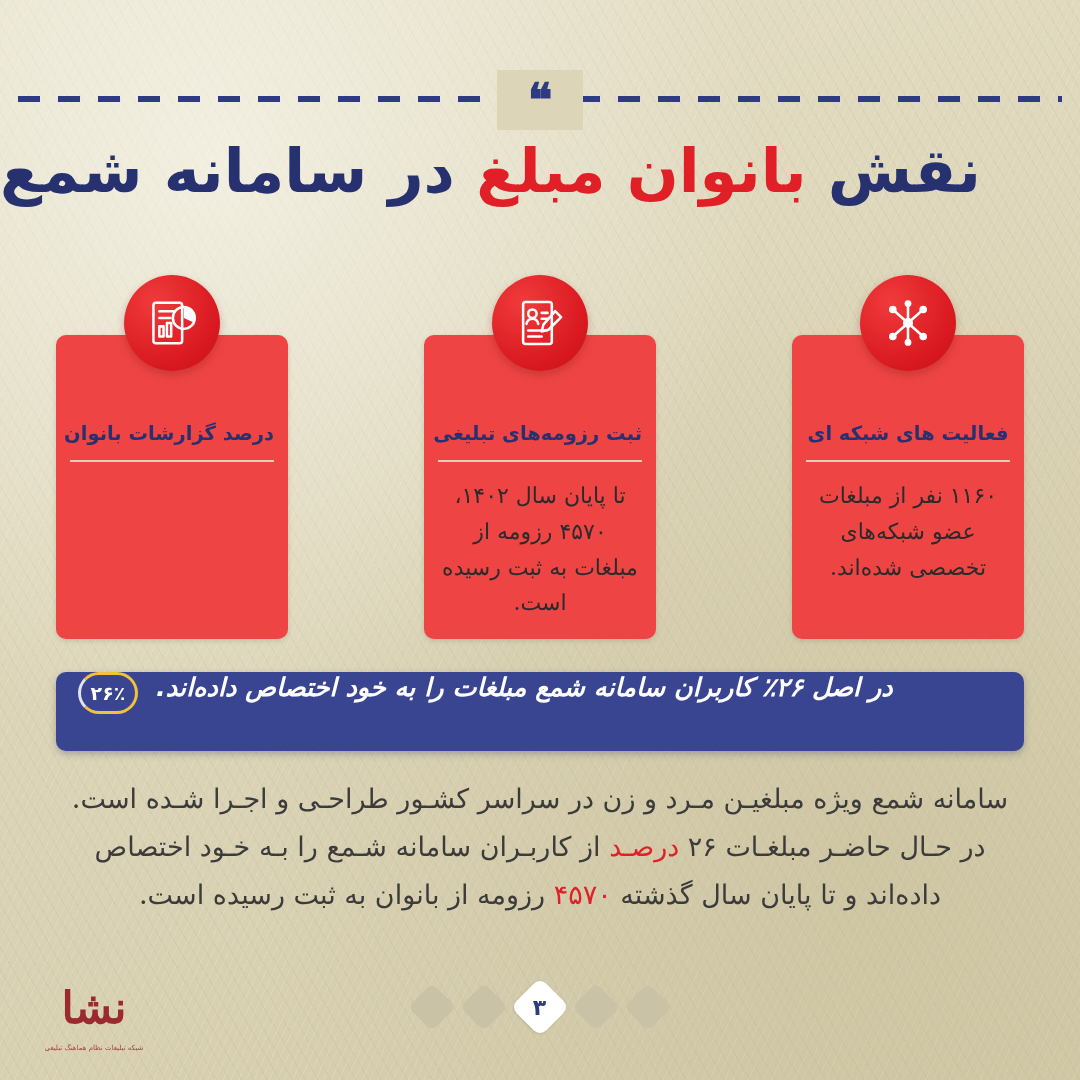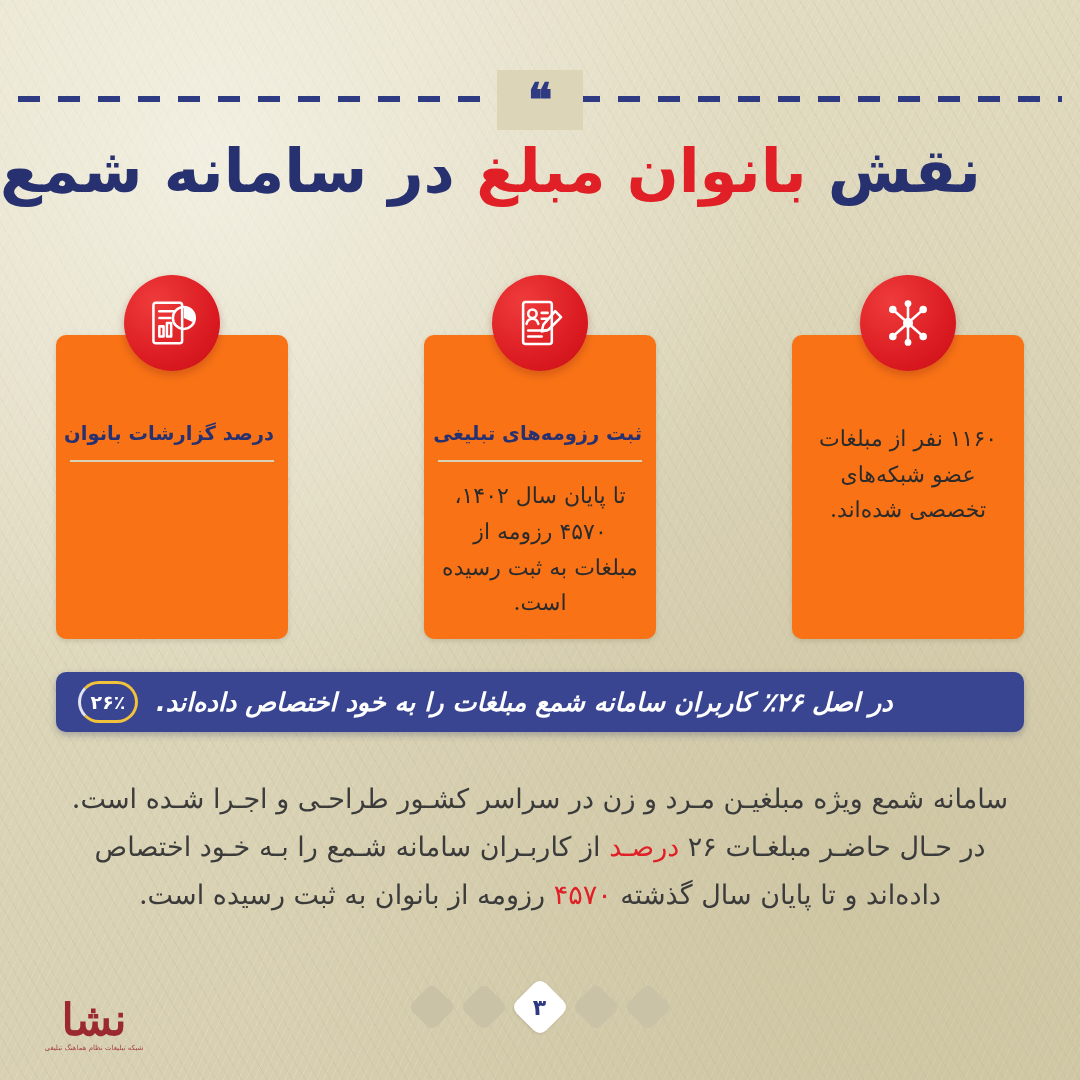--- a/index.html
+++ b/index.html
@@ -60,21 +60,21 @@
     position: absolute;
     top: 335px; left: 56px; right: 56px;
     display: flex;
     flex-direction: row-reverse;
     justify-content: space-between;
     gap: 14px;
   }
   .card {
     position: relative;
     width: 232px;
-    background: #f97316;
+    background: #ef4444;
     border-radius: 10px;
     box-shadow: 0 2px 5px rgba(90,80,50,0.18);
     padding: 86px 14px 18px 14px;
     min-height: 300px;
     text-align: center;
   }
   .card .icon-circle {
     position: absolute;
     top: -60px; left: 50%;
     transform: translateX(-50%);
@@ -101,27 +101,26 @@
     font-size: 22px;
     line-height: 1.62;
     direction: rtl;
     font-family: "DejaVu Serif", serif;
   }
 
   
   .banner {
     position: absolute;
     top: 672px; left: 56px; right: 56px;
-    height: 60px;
+    height: 79px;
     background: #3a4592;
     border-radius: 10px;
     box-shadow: 0 3px 7px rgba(40,45,100,0.3);
     display: flex;
     flex-direction: row-reverse;
-    align-items: center;
     padding: 0 22px;
     gap: 18px;
   }
   .banner-pill {
     flex: 0 0 auto;
     width: 60px; height: 42px;
     border-radius: 21px;
     border: 3px solid #f2c23a;
     border-left-color: rgba(255,255,255,0.85);
     display: flex; align-items: center; justify-content: center;
@@ -187,21 +186,21 @@
     width: 104px; text-align: center;
     color: #9a2a2f;
   }
   .brand .mark {
     font-family: "DejaVu Serif", serif;
     font-size: 44px;
     line-height: 1;
     font-weight: bold;
   }
   .brand .sub {
-    margin-top: 2px;
+    margin-top: 14px;
     font-size: 7px;
     letter-spacing: 0.3px;
     direction: rtl;
     opacity: 0.85;
   }
 </style>
 </head>
 <body>
 
 <div class="top-rule"></div>
@@ -259,20 +258,21 @@
         <line x1="32" y1="32" x2="32" y2="54"></line>
         <circle cx="32" cy="32" r="6" fill="#ffffff" stroke="none"></circle>
         <circle cx="14" cy="16" r="4.5" fill="#ffffff" stroke="none"></circle>
         <circle cx="50" cy="16" r="4.5" fill="#ffffff" stroke="none"></circle>
         <circle cx="14" cy="48" r="4.5" fill="#ffffff" stroke="none"></circle>
         <circle cx="50" cy="48" r="4.5" fill="#ffffff" stroke="none"></circle>
         <circle cx="32" cy="9" r="4" fill="#ffffff" stroke="none"></circle>
         <circle cx="32" cy="55" r="4" fill="#ffffff" stroke="none"></circle>
       </svg>
     </div>
+    <div class="card-title">فعالیت های شبکه ای</div>
     <div class="card-body">۱۱۶۰ نفر از مبلغات عضو شبکه‌های تخصصی شده‌اند.</div>
   </div>
 
 </div>
 
 <div class="banner">
   <div class="banner-pill">۲۶٪</div>
   <div class="banner-text">در اصل ۲۶٪ کاربران سامانه شمع مبلغات را به خود اختصاص داده‌اند.</div>
 </div>
 

